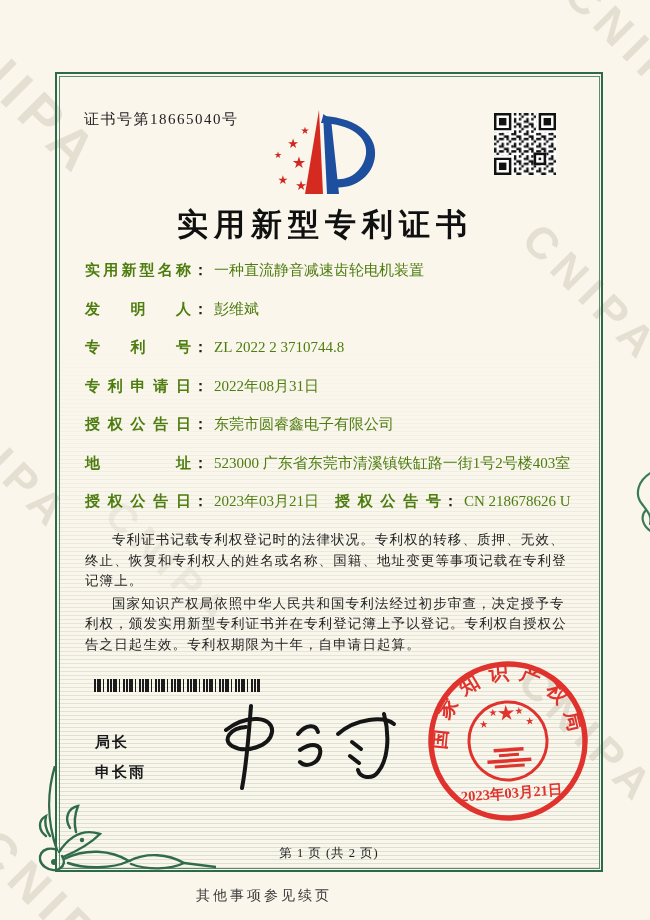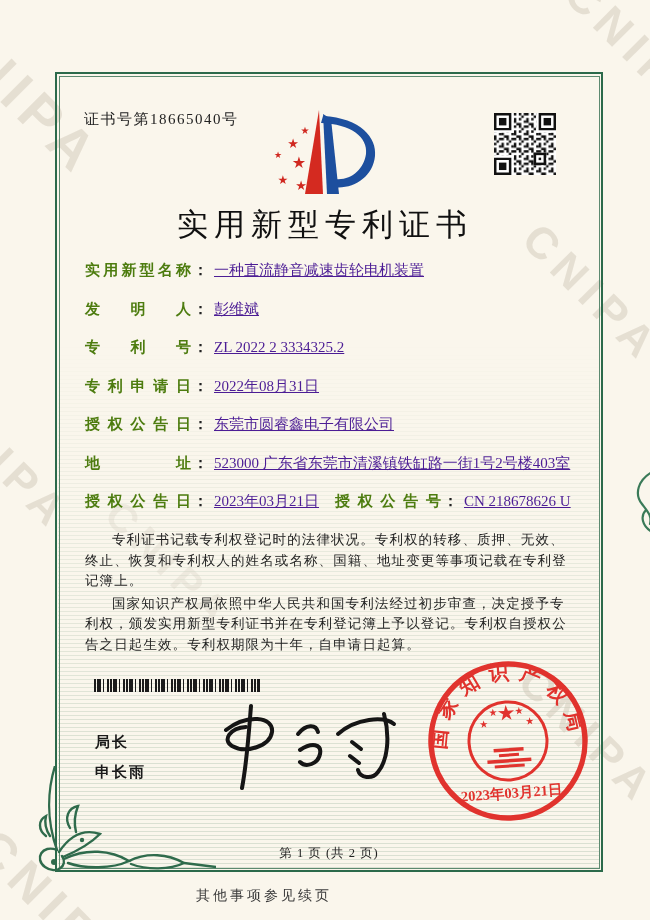--- a/index.html
+++ b/index.html
@@ -28,30 +28,30 @@
   .frame-border:after{content:"";position:absolute;inset:1.5px;border:1px solid #5d8a70;}
 
   .ornament{position:absolute;left:24px;top:766px;pointer-events:none;}
   .curl-right{position:absolute;left:626px;top:468px;pointer-events:none;}
 
   
   .cert-no{position:absolute;left:84px;top:110px;font-size:15px;letter-spacing:1.5px;color:#222;}
   .logo{position:absolute;left:263px;top:104px;}
   .qr{position:absolute;left:494px;top:113px;}
   .title{position:absolute;left:0;top:204px;width:650px;text-align:center;font-size:31px;
-     font-weight:normal;letter-spacing:6px;color:#101010;}
+     font-weight:bold;letter-spacing:6px;color:#101010;}
 
   
   .fields{position:absolute;left:85px;top:259px;width:495px;display:flex;flex-direction:column;
      gap:16.5px;font-size:15px;color:#222;}
   .frow{line-height:22px;white-space:nowrap;}
   .lbl{display:inline-block;width:106px;text-align:justify;text-align-last:justify;
      font-weight:600;color:#4d7c0f;vertical-align:top;}
   .colon{display:inline-block;margin:0 6px 0 2px;font-weight:600;}
-  .val{color:#4c1d95;text-decoration:underline;}
+  .val{color:#4d7c0f;}
   .auth-gap{margin-left:16px;}
 
   
   .paras{position:absolute;left:85px;top:530px;width:488px;font-size:13.5px;line-height:20.5px;
      letter-spacing:1.1px;color:#1f1f1f;}
   .paras p{margin:0 0 2px 0;text-indent:2em;}
 
   
   .barcode{position:absolute;left:94px;top:679px;width:166px;height:13px;
      background:repeating-linear-gradient(90deg,#1b1b1b 0 2px,transparent 2px 3px,#1b1b1b 3px 7px,
@@ -136,21 +136,21 @@
   <div class="title">实用新型专利证书</div>
 
   <div class="fields">
     <div class="frow">
       <span class="lbl">实用新型名称</span><span class="colon">：</span><span class="val">一种直流静音减速齿轮电机装置</span>
     </div>
     <div class="frow">
       <span class="lbl">发明人</span><span class="colon">：</span><span class="val">彭维斌</span>
     </div>
     <div class="frow">
-      <span class="lbl">专利号</span><span class="colon">：</span><span class="val">ZL 2022 2 3334325.2</span>
+      <span class="lbl">专利号</span><span class="colon">：</span><span class="val">ZL 2022 2 3710744.8</span>
     </div>
     <div class="frow">
       <span class="lbl">专利申请日</span><span class="colon">：</span><span class="val">2022年08月31日</span>
     </div>
     <div class="frow">
       <span class="lbl">授权公告日</span><span class="colon">：</span><span class="val">东莞市圆睿鑫电子有限公司</span>
     </div>
     <div class="frow">
       <span class="lbl">地址</span><span class="colon">：</span><span class="val">523000 广东省东莞市清溪镇铁缸路一街1号2号楼403室</span>
     </div>

